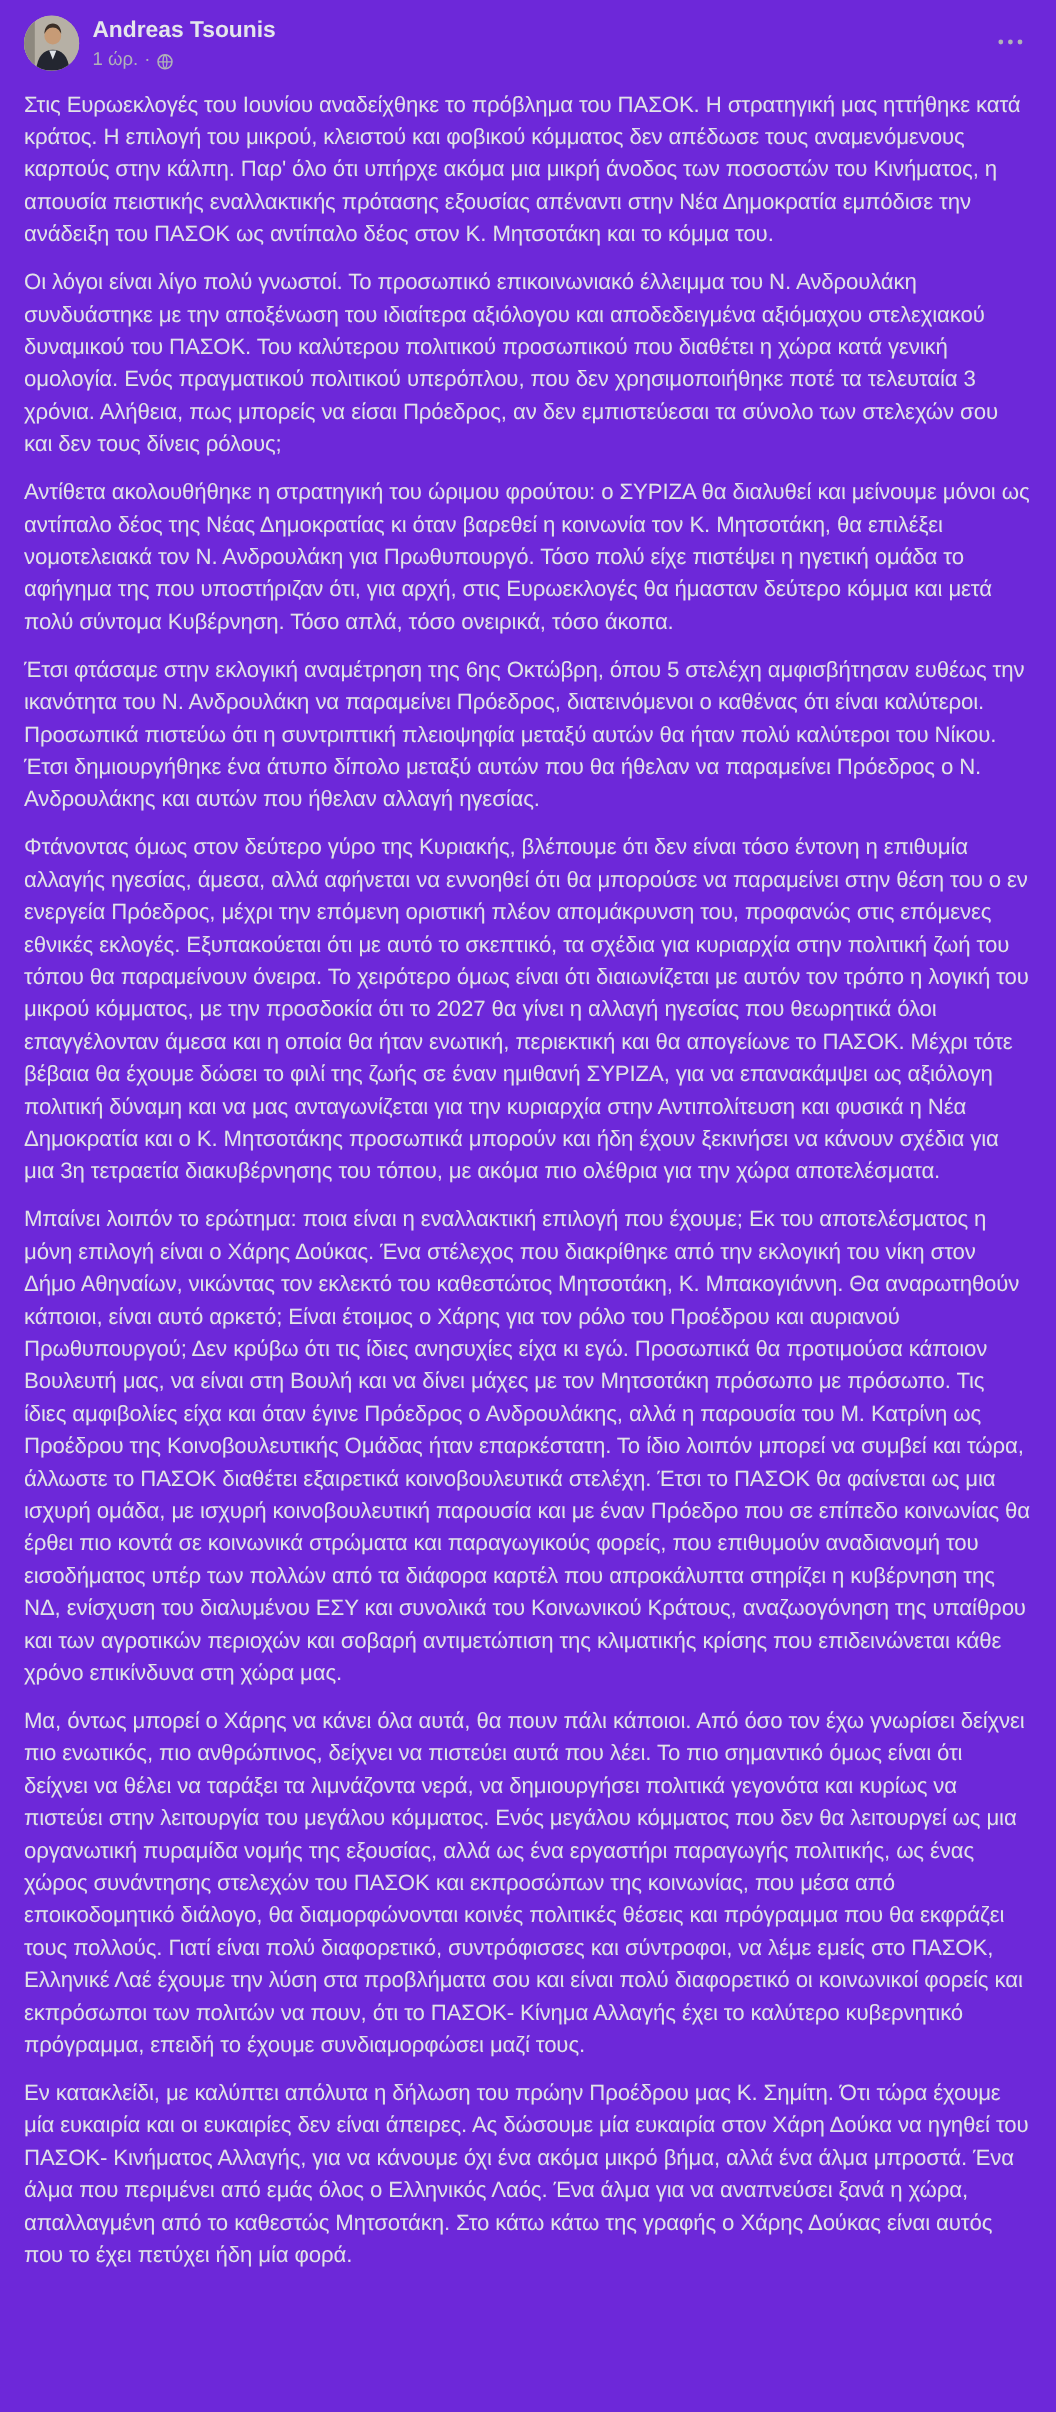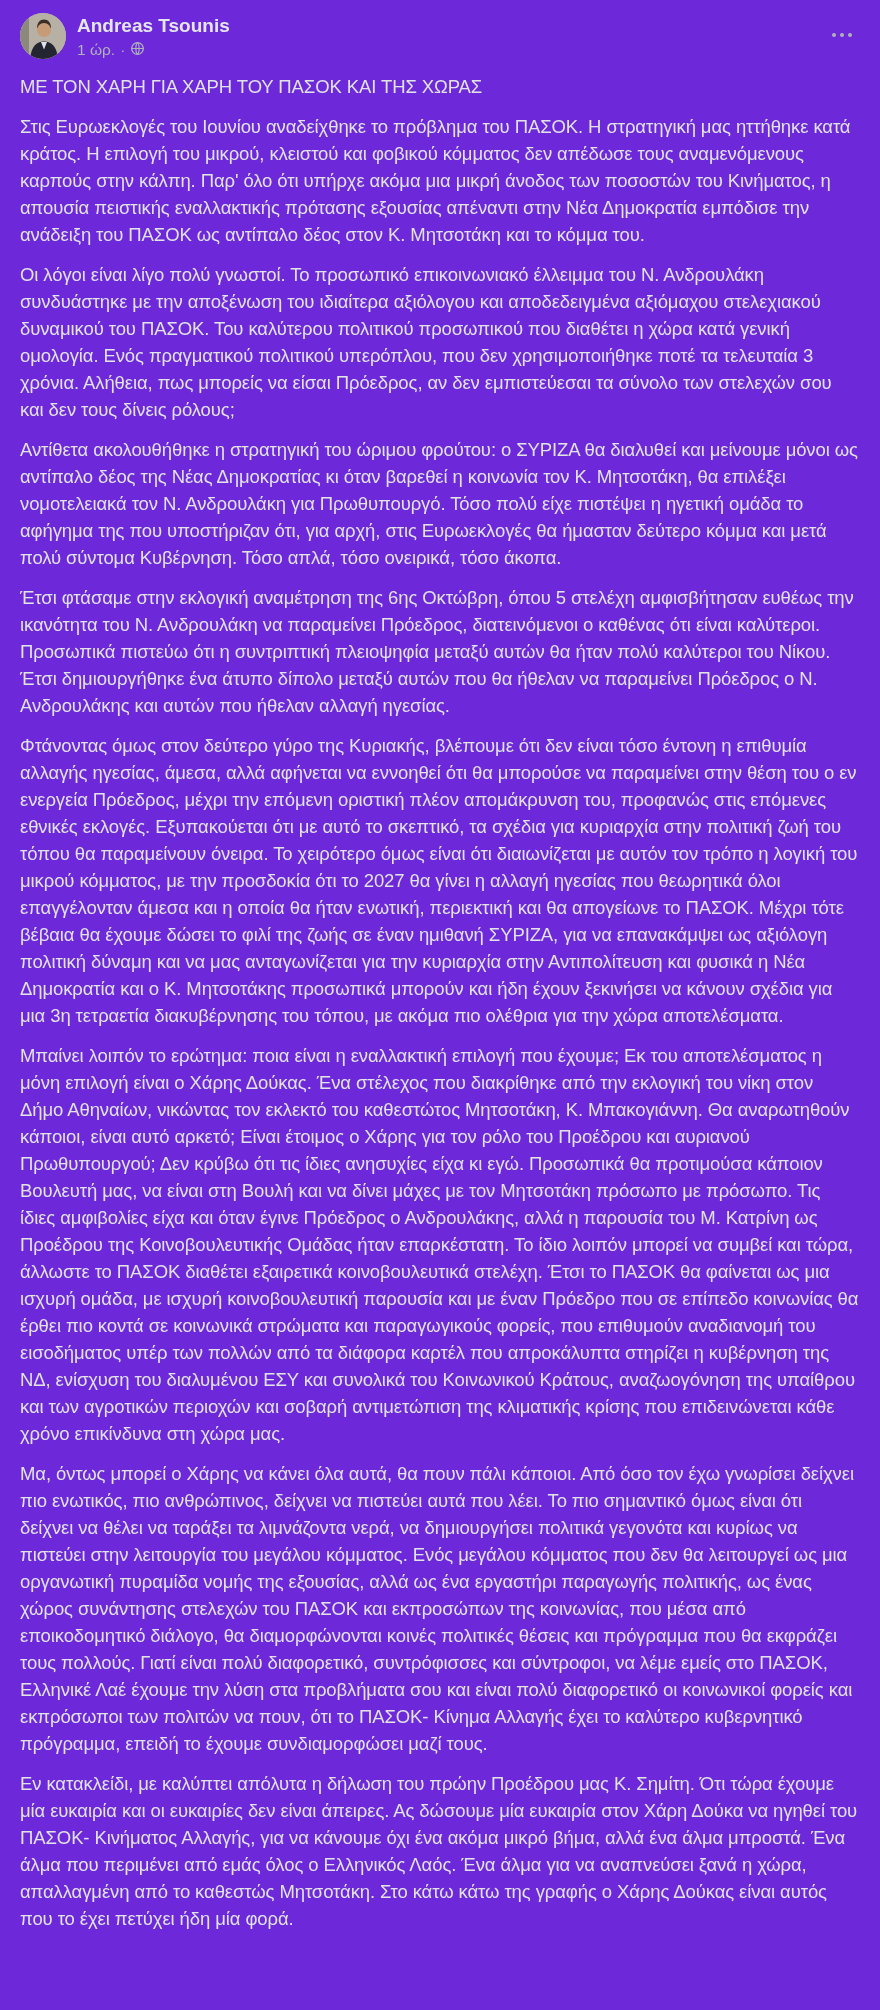--- a/index.html
+++ b/index.html
@@ -43,21 +43,21 @@
   }
   .author-name {
     font-weight: bold;
     font-size: 19px;
     line-height: 24px;
     color: #e4e6eb;
     cursor: pointer;
   }
   .meta-row {
     display: flex;
-    align-items: flex-start;
+    align-items: flex-end;
     gap: 5px;
     margin-top: 3px;
     font-size: 15.5px;
     color: #b0b3b8;
   }
   .meta-row .dot-sep { color: #b0b3b8; }
   .globe { display: inline-block; line-height: 0; }
   .header-spacer { flex: 1; }
   .menu-btn {
     display: flex;
@@ -114,21 +114,20 @@
     </div>
     <div class="header-spacer"></div>
     <div class="menu-btn">
       <i></i>
         <i></i>
         <i></i>
     </div>
   </div>
 
   <div class="post-body">
-    <p>ΜΕ ΤΟΝ ΧΑΡΗ ΓΙΑ ΧΑΡΗ ΤΟΥ ΠΑΣΟΚ ΚΑΙ ΤΗΣ ΧΩΡΑΣ</p>
     <p>Στις Ευρωεκλογές του Ιουνίου αναδείχθηκε το πρόβλημα του ΠΑΣΟΚ. Η στρατηγική μας ηττήθηκε κατά κράτος. Η επιλογή του μικρού, κλειστού και φοβικού κόμματος δεν απέδωσε τους αναμενόμενους καρπούς στην κάλπη. Παρ' όλο ότι υπήρχε ακόμα μια μικρή άνοδος των ποσοστών του Κινήματος, η απουσία πειστικής εναλλακτικής πρότασης εξουσίας απέναντι στην Νέα Δημοκρατία εμπόδισε την ανάδειξη του ΠΑΣΟΚ ως αντίπαλο δέος στον Κ. Μητσοτάκη και το κόμμα του.</p>
     <p>Οι λόγοι είναι λίγο πολύ γνωστοί. Το προσωπικό επικοινωνιακό έλλειμμα του Ν. Ανδρουλάκη συνδυάστηκε με την αποξένωση του ιδιαίτερα αξιόλογου και αποδεδειγμένα αξιόμαχου στελεχιακού δυναμικού του ΠΑΣΟΚ. Του καλύτερου πολιτικού προσωπικού που διαθέτει η χώρα κατά γενική ομολογία. Ενός πραγματικού πολιτικού υπερόπλου, που δεν χρησιμοποιήθηκε ποτέ τα τελευταία 3 χρόνια. Αλήθεια, πως μπορείς να είσαι Πρόεδρος, αν δεν εμπιστεύεσαι τα σύνολο των στελεχών σου και δεν τους δίνεις ρόλους;</p>
     <p>Αντίθετα ακολουθήθηκε η στρατηγική του ώριμου φρούτου: ο ΣΥΡΙΖΑ θα διαλυθεί και μείνουμε μόνοι ως αντίπαλο δέος της Νέας Δημοκρατίας κι όταν βαρεθεί η κοινωνία τον Κ. Μητσοτάκη, θα επιλέξει νομοτελειακά τον Ν. Ανδρουλάκη για Πρωθυπουργό. Τόσο πολύ είχε πιστέψει η ηγετική ομάδα το αφήγημα της που υποστήριζαν ότι, για αρχή, στις Ευρωεκλογές θα ήμασταν δεύτερο κόμμα και μετά πολύ σύντομα Κυβέρνηση. Τόσο απλά, τόσο ονειρικά, τόσο άκοπα.</p>
     <p>Έτσι φτάσαμε στην εκλογική αναμέτρηση της 6ης Οκτώβρη, όπου 5 στελέχη αμφισβήτησαν ευθέως την ικανότητα του Ν. Ανδρουλάκη να παραμείνει Πρόεδρος, διατεινόμενοι ο καθένας ότι είναι καλύτεροι. Προσωπικά πιστεύω ότι η συντριπτική πλειοψηφία μεταξύ αυτών θα ήταν πολύ καλύτεροι του Νίκου. Έτσι δημιουργήθηκε ένα άτυπο δίπολο μεταξύ αυτών που θα ήθελαν να παραμείνει Πρόεδρος ο Ν. Ανδρουλάκης και αυτών που ήθελαν αλλαγή ηγεσίας.</p>
     <p>Φτάνοντας όμως στον δεύτερο γύρο της Κυριακής, βλέπουμε ότι δεν είναι τόσο έντονη η επιθυμία αλλαγής ηγεσίας, άμεσα, αλλά αφήνεται να εννοηθεί ότι θα μπορούσε να παραμείνει στην θέση του ο εν ενεργεία Πρόεδρος, μέχρι την επόμενη οριστική πλέον απομάκρυνση του, προφανώς στις επόμενες εθνικές εκλογές. Εξυπακούεται ότι με αυτό το σκεπτικό, τα σχέδια για κυριαρχία στην πολιτική ζωή του τόπου θα παραμείνουν όνειρα. Το χειρότερο όμως είναι ότι διαιωνίζεται με αυτόν τον τρόπο η λογική του μικρού κόμματος, με την προσδοκία ότι το 2027 θα γίνει η αλλαγή ηγεσίας που θεωρητικά όλοι επαγγέλονταν άμεσα και η οποία θα ήταν ενωτική, περιεκτική και θα απογείωνε το ΠΑΣΟΚ. Μέχρι τότε βέβαια θα έχουμε δώσει το φιλί της ζωής σε έναν ημιθανή ΣΥΡΙΖΑ, για να επανακάμψει ως αξιόλογη πολιτική δύναμη και να μας ανταγωνίζεται για την κυριαρχία στην Αντιπολίτευση και φυσικά η Νέα Δημοκρατία και ο Κ. Μητσοτάκης προσωπικά μπορούν και ήδη έχουν ξεκινήσει να κάνουν σχέδια για μια 3η τετραετία διακυβέρνησης του τόπου, με ακόμα πιο ολέθρια για την χώρα αποτελέσματα.</p>
     <p>Μπαίνει λοιπόν το ερώτημα: ποια είναι η εναλλακτική επιλογή που έχουμε; Εκ του αποτελέσματος η μόνη επιλογή είναι ο Χάρης Δούκας. Ένα στέλεχος που διακρίθηκε από την εκλογική του νίκη στον Δήμο Αθηναίων, νικώντας τον εκλεκτό του καθεστώτος Μητσοτάκη, Κ. Μπακογιάννη. Θα αναρωτηθούν κάποιοι, είναι αυτό αρκετό; Είναι έτοιμος ο Χάρης για τον ρόλο του Προέδρου και αυριανού Πρωθυπουργού; Δεν κρύβω ότι τις ίδιες ανησυχίες είχα κι εγώ. Προσωπικά θα προτιμούσα κάποιον Βουλευτή μας, να είναι στη Βουλή και να δίνει μάχες με τον Μητσοτάκη πρόσωπο με πρόσωπο. Τις ίδιες αμφιβολίες είχα και όταν έγινε Πρόεδρος ο Ανδρουλάκης, αλλά η παρουσία του Μ. Κατρίνη ως Προέδρου της Κοινοβουλευτικής Ομάδας ήταν επαρκέστατη. Το ίδιο λοιπόν μπορεί να συμβεί και τώρα, άλλωστε το ΠΑΣΟΚ διαθέτει εξαιρετικά κοινοβουλευτικά στελέχη. Έτσι το ΠΑΣΟΚ θα φαίνεται ως μια ισχυρή ομάδα, με ισχυρή κοινοβουλευτική παρουσία και με έναν Πρόεδρο που σε επίπεδο κοινωνίας θα έρθει πιο κοντά σε κοινωνικά στρώματα και παραγωγικούς φορείς, που επιθυμούν αναδιανομή του εισοδήματος υπέρ των πολλών από τα διάφορα καρτέλ που απροκάλυπτα στηρίζει η κυβέρνηση της ΝΔ, ενίσχυση του διαλυμένου ΕΣΥ και συνολικά του Κοινωνικού Κράτους, αναζωογόνηση της υπαίθρου και των αγροτικών περιοχών και σοβαρή αντιμετώπιση της κλιματικής κρίσης που επιδεινώνεται κάθε χρόνο επικίνδυνα στη χώρα μας.</p>
     <p>Μα, όντως μπορεί ο Χάρης να κάνει όλα αυτά, θα πουν πάλι κάποιοι. Από όσο τον έχω γνωρίσει δείχνει πιο ενωτικός, πιο ανθρώπινος, δείχνει να πιστεύει αυτά που λέει. Το πιο σημαντικό όμως είναι ότι δείχνει να θέλει να ταράξει τα λιμνάζοντα νερά, να δημιουργήσει πολιτικά γεγονότα και κυρίως να πιστεύει στην λειτουργία του μεγάλου κόμματος. Ενός μεγάλου κόμματος που δεν θα λειτουργεί ως μια οργανωτική πυραμίδα νομής της εξουσίας, αλλά ως ένα εργαστήρι παραγωγής πολιτικής, ως ένας χώρος συνάντησης στελεχών του ΠΑΣΟΚ και εκπροσώπων της κοινωνίας, που μέσα από εποικοδομητικό διάλογο, θα διαμορφώνονται κοινές πολιτικές θέσεις και πρόγραμμα που θα εκφράζει τους πολλούς. Γιατί είναι πολύ διαφορετικό, συντρόφισσες και σύντροφοι, να λέμε εμείς στο ΠΑΣΟΚ, Ελληνικέ Λαέ έχουμε την λύση στα προβλήματα σου και είναι πολύ διαφορετικό οι κοινωνικοί φορείς και εκπρόσωποι των πολιτών να πουν, ότι το ΠΑΣΟΚ- Κίνημα Αλλαγής έχει το καλύτερο κυβερνητικό πρόγραμμα, επειδή το έχουμε συνδιαμορφώσει μαζί τους.</p>
     <p>Εν κατακλείδι, με καλύπτει απόλυτα η δήλωση του πρώην Προέδρου μας Κ. Σημίτη. Ότι τώρα έχουμε μία ευκαιρία και οι ευκαιρίες δεν είναι άπειρες. Ας δώσουμε μία ευκαιρία στον Χάρη Δούκα να ηγηθεί του ΠΑΣΟΚ- Κινήματος Αλλαγής, για να κάνουμε όχι ένα ακόμα μικρό βήμα, αλλά ένα άλμα μπροστά. Ένα άλμα που περιμένει από εμάς όλος ο Ελληνικός Λαός. Ένα άλμα για να αναπνεύσει ξανά η χώρα, απαλλαγμένη από το καθεστώς Μητσοτάκη. Στο κάτω κάτω της γραφής ο Χάρης Δούκας είναι αυτός που το έχει πετύχει ήδη μία φορά.</p>
   </div>
 

